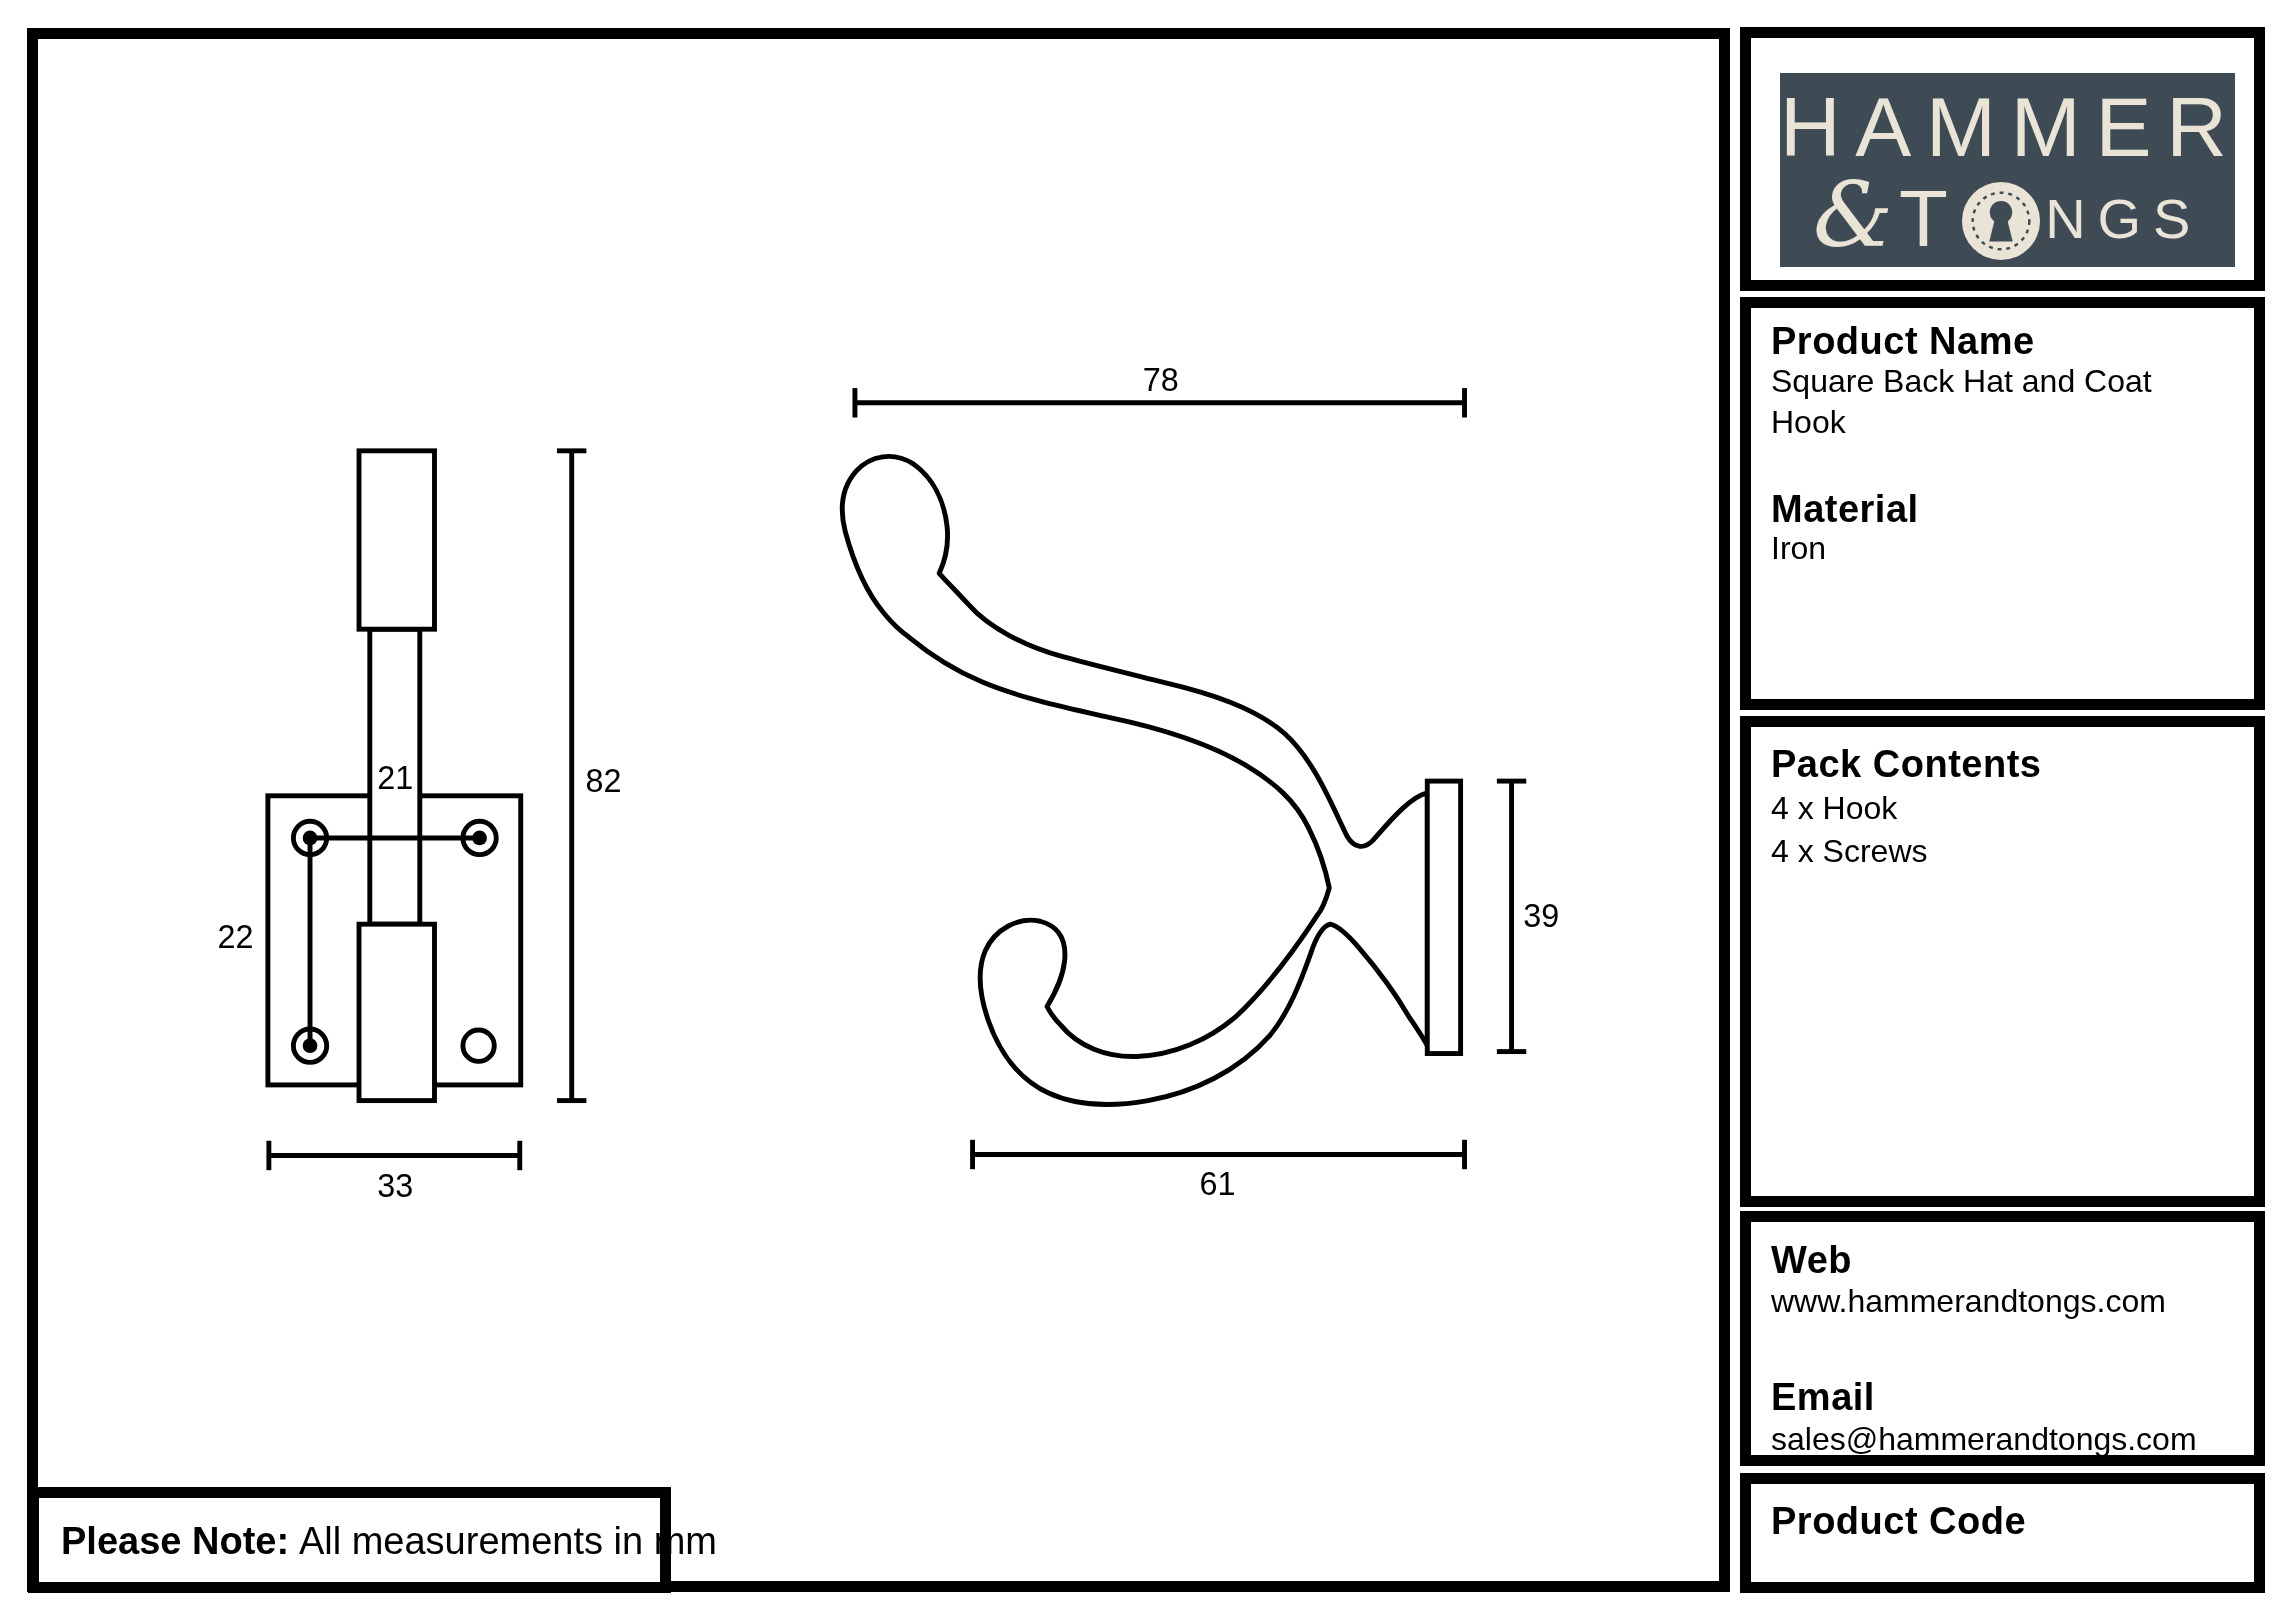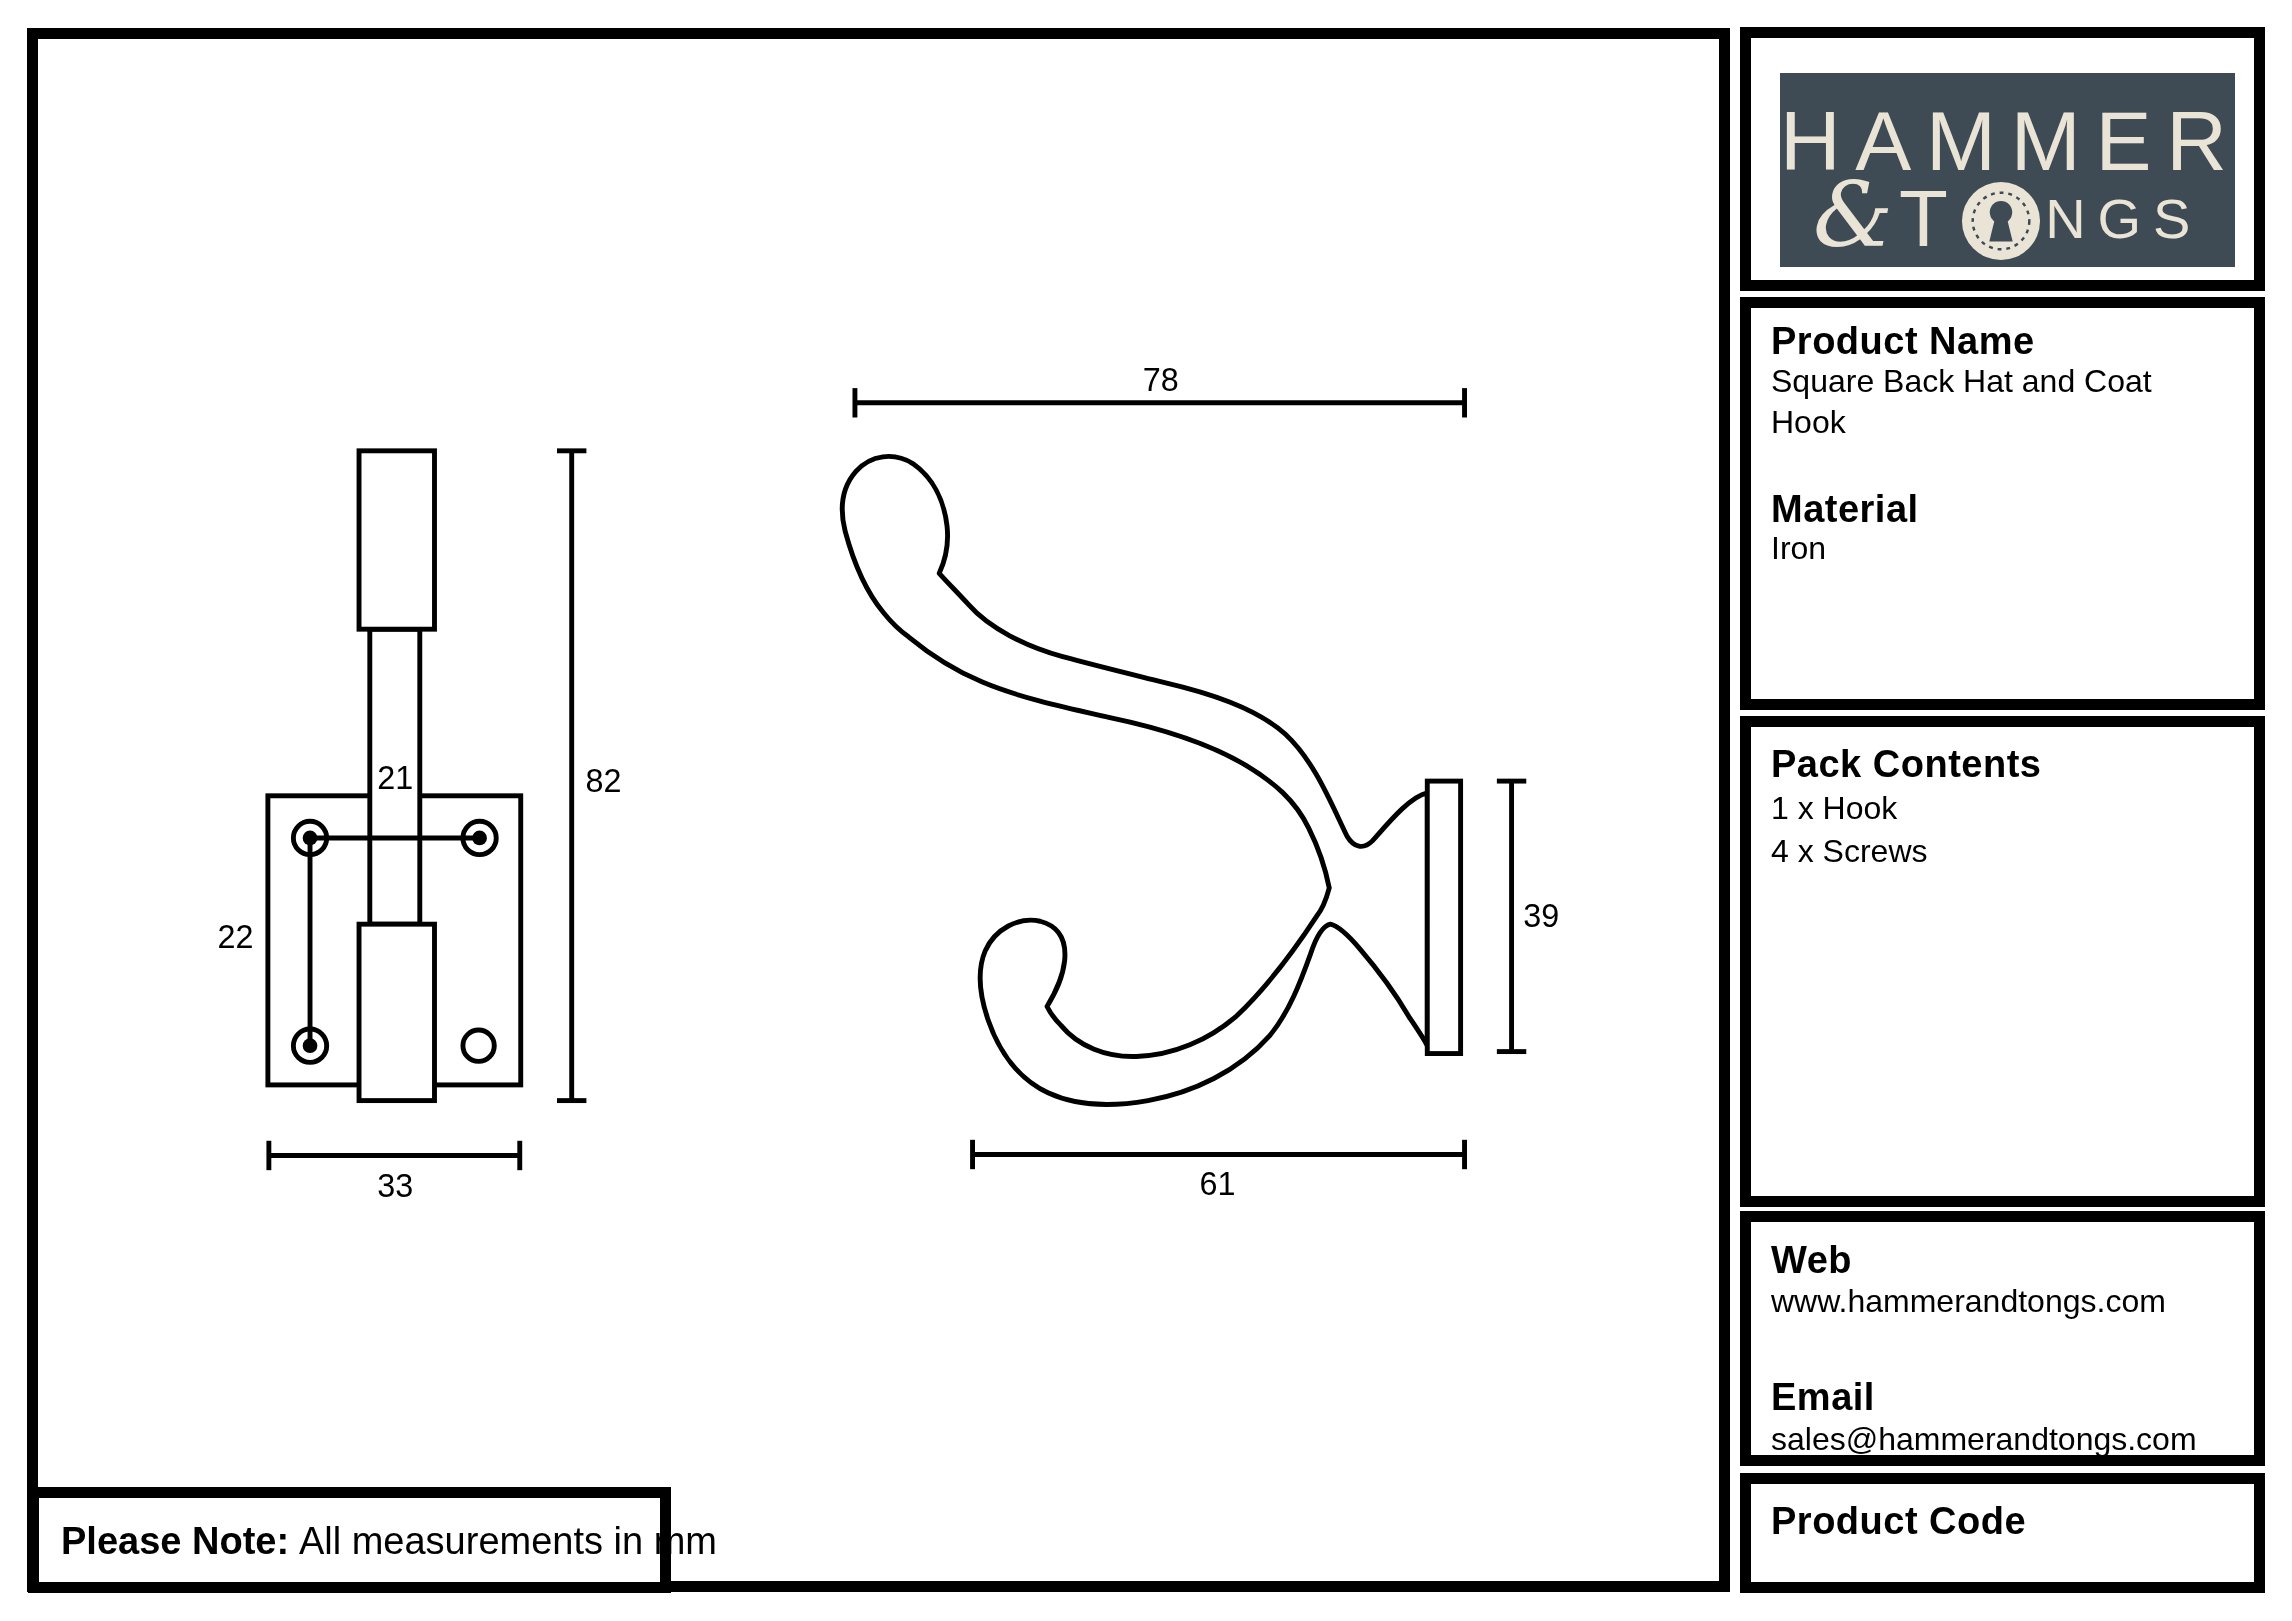--- a/index.html
+++ b/index.html
@@ -19,21 +19,21 @@
   .t  { position:absolute; white-space:nowrap; line-height:1.15; z-index:4; }
   .h  { font-weight:bold; font-size:38px; letter-spacing:0.5px; }
   .b  { font-size:32px; }
   .code { font-size:27.4px; letter-spacing:0.2px; }
   .note-line { left:61px; top:1520px; font-size:38px; }
   .note-line .lbl { font-weight:bold; }
   .note-line .txt { font-weight:normal; margin-left:9.8px; }
 
   .logo-box { position:absolute; left:1780px; top:73px; width:455px; height:194px;
               background:#3E4A54; z-index:4; }
-  .logo-l1 { position:absolute; left:0; right:0; top:20px; text-align:center;
+  .logo-l1 { position:absolute; left:0; right:0; top:6px; text-align:center;
              font-size:84px; letter-spacing:14.7px; color:#E9E4D6; font-weight:normal; }
   .logo-l2 { position:absolute; left:0; right:0; top:102px; height:88px;
              display:flex; align-items:center; justify-content:center; color:#E9E4D6; }
   .logo-amp { font-family:"DejaVu Serif", serif; font-style:italic; font-size:90px;
               line-height:1; margin-right:5.9px; transform:translateY(-3.9px); }
   .logo-t   { font-size:80px; letter-spacing:9.8px; line-height:1; }
   .logo-ngs { font-size:56px; letter-spacing:11.8px; line-height:1; }
   .keyhole  { margin:0 3.9px; transform:translateY(2px); }
 
   svg.sheet { position:absolute; left:0; top:0; z-index:2; }
@@ -67,21 +67,21 @@
     </div>
   </div>
 
   <div class="t h" style="left:1771px; top:320px;">Product Name</div>
   <div class="t b" style="left:1771px; top:363px;">Square Back Hat and Coat</div>
   <div class="t b" style="left:1771px; top:404px;">Hook</div>
   <div class="t h" style="left:1771px; top:488px;">Material</div>
   <div class="t b" style="left:1771px; top:530px;">Iron</div>
 
   <div class="t h" style="left:1771px; top:743px;">Pack Contents</div>
-  <div class="t b" style="left:1771px; top:790px;">1 x Hook</div>
+  <div class="t b" style="left:1771px; top:790px;">4 x Hook</div>
   <div class="t b" style="left:1771px; top:833px;">4 x Screws</div>
 
   <div class="t h" style="left:1771px; top:1239px;">Web</div>
   <div class="t b" style="left:1771px; top:1283px;">www.hammerandtongs.com</div>
   <div class="t h" style="left:1771px; top:1376px;">Email</div>
   <div class="t b" style="left:1771px; top:1421px;">sales@hammerandtongs.com</div>
 
   <div class="t h" style="left:1771px; top:1500px;">Product Code</div>
 
   <div class="t note-line">

